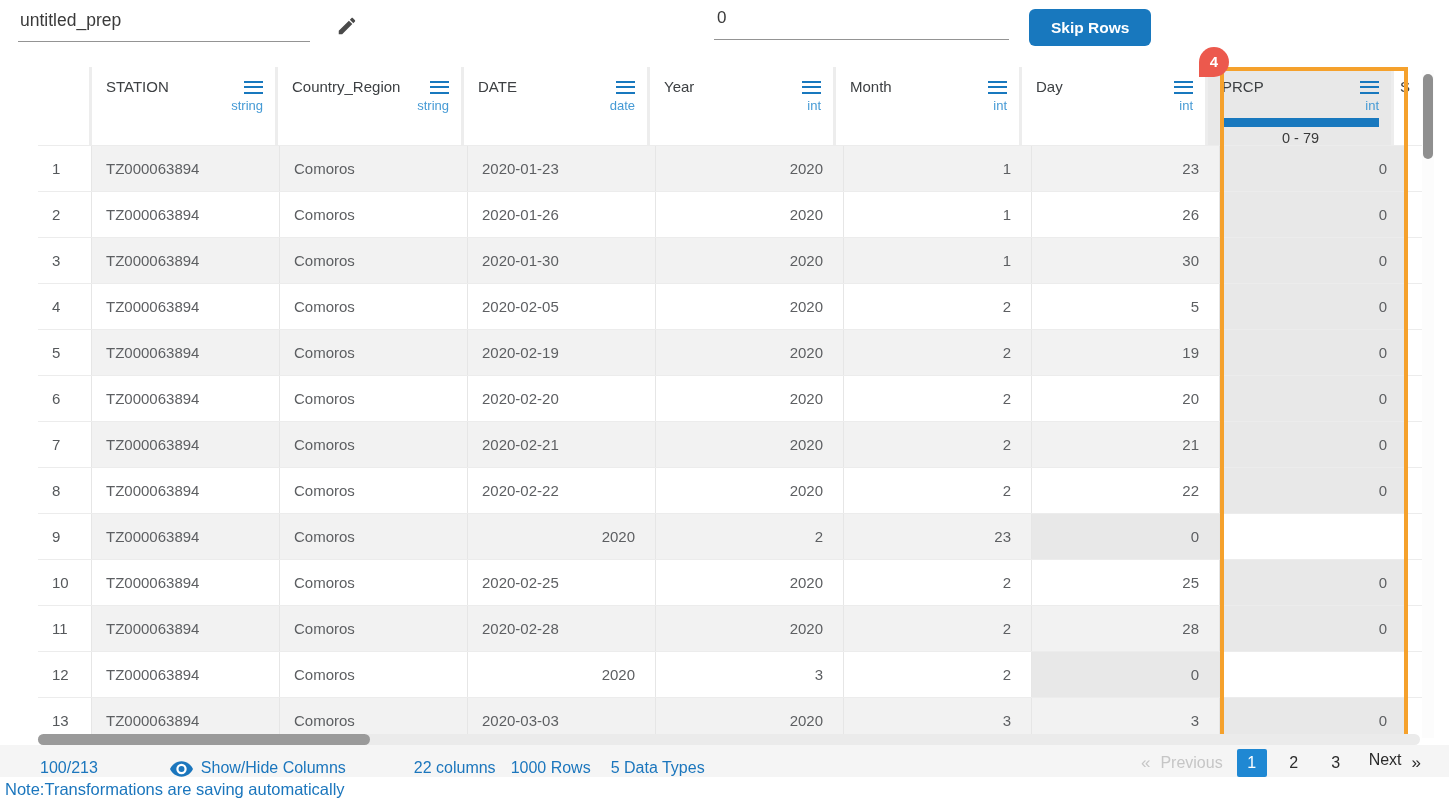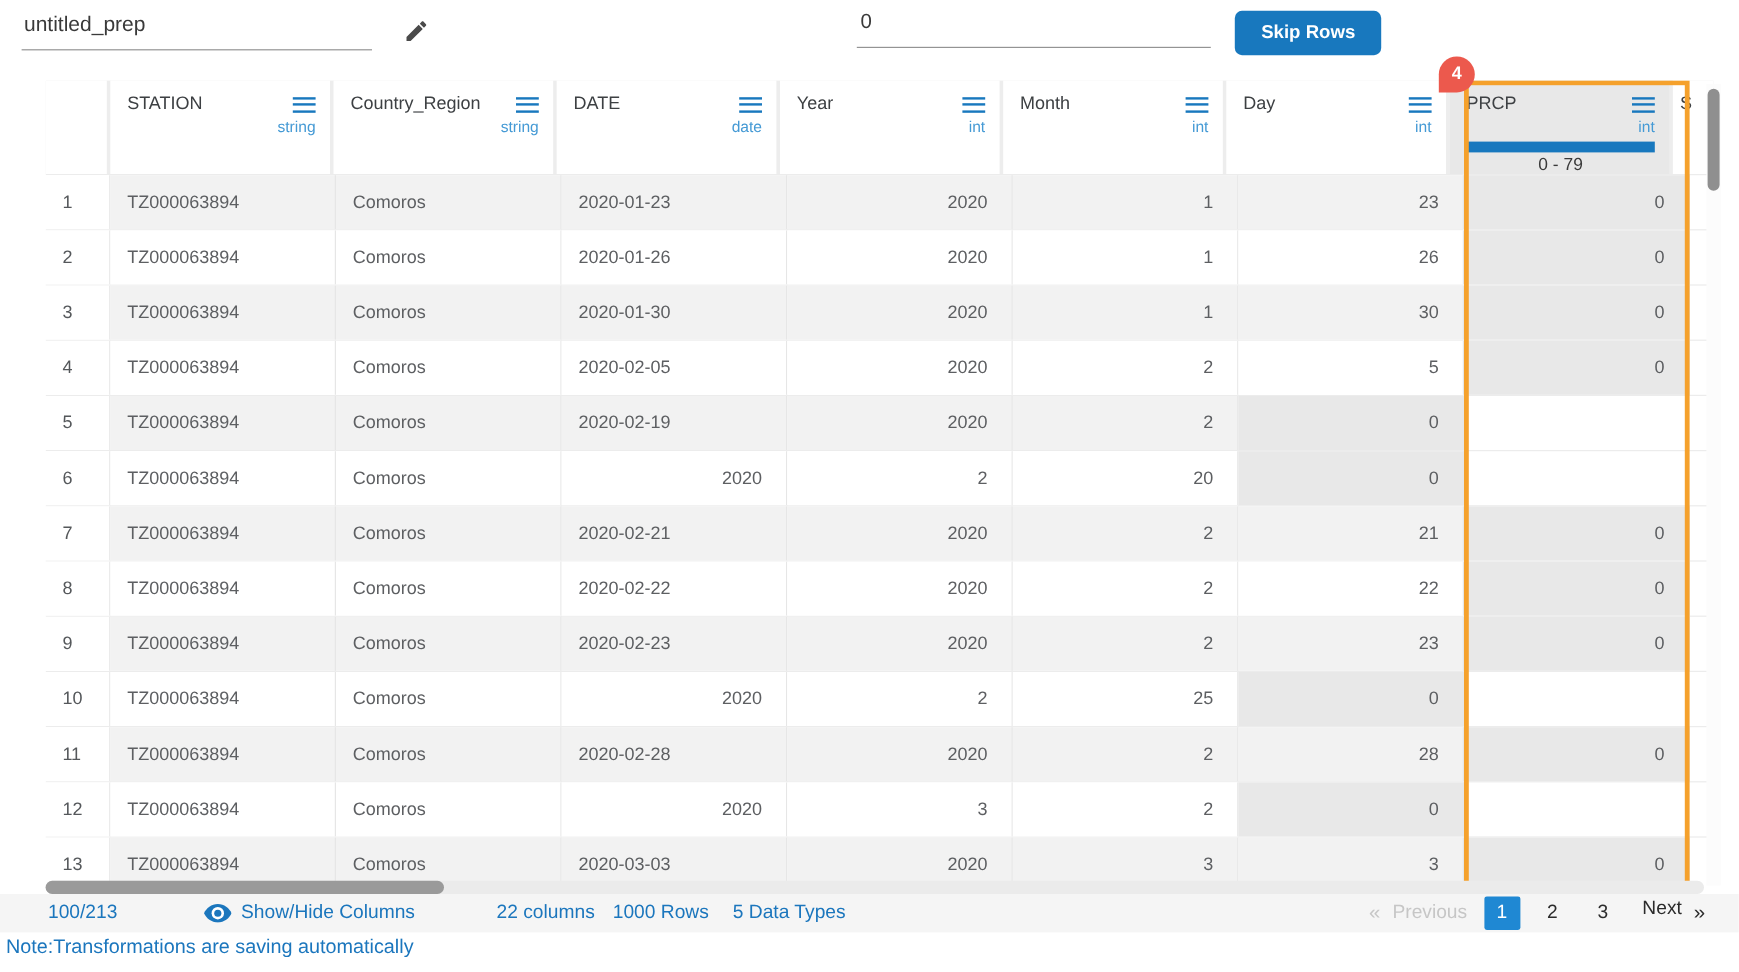--- a/index.html
+++ b/index.html
@@ -75,21 +75,21 @@
     color:#fff;font-size:15px;font-weight:bold;text-align:center;line-height:30px;
   }
   
   .vscroll{position:absolute;left:1422px;top:70px;width:12px;height:668px;background:#fcfcfc;z-index:8}
   .vthumb{position:absolute;left:1px;top:4px;width:10px;height:85px;background:#8f8f8f;border-radius:5px}
   .hscroll{position:absolute;left:38px;top:734px;width:1382px;height:11px;background:#ebebeb;border-radius:6px;z-index:8}
   .hthumb{position:absolute;left:0;top:0;width:332px;height:11px;background:#9a9a9a;border-radius:6px}
   
   .footer{
     position:absolute;left:0;top:745px;width:1449px;height:32px;background:#f5f5f5;
-    display:flex;align-items:center;font-size:16px;color:var(--blue);z-index:9;
+    display:flex;align-items:flex-end;font-size:16px;color:var(--blue);z-index:9;
   }
   .f-progress{margin-left:40px}
   .eye-icon{margin-left:72px;color:var(--blue);display:flex;align-items:center;cursor:pointer}
   .f-showhide{margin-left:8px;cursor:pointer}
   .f-cols{margin-left:68px}
   .f-rows{margin-left:15px}
   .f-types{margin-left:20px}
   .pagination{margin-left:auto;margin-right:28px;display:flex;align-items:center;color:#222}
   .pg-sym{color:#c6c6c6;font-size:17px}
   .pg-sym.dark{color:#2b2b2b}
@@ -215,27 +215,29 @@
         <div class="tcell cdat num-align prcp">0</div>
         <div class="tcell clast"></div>
       </div>
       <div class="trow odd">
         <div class="tcell cnum">5</div>
         <div class="tcell cdat">TZ000063894</div>
         <div class="tcell cdat">Comoros</div>
         <div class="tcell cdat">2020-02-19</div>
         <div class="tcell cdat num-align">2020</div>
         <div class="tcell cdat num-align">2</div>
+        <div class="tcell cdat num-align">19</div>
         <div class="tcell cdat num-align prcp">0</div>
         <div class="tcell clast"></div>
       </div>
       <div class="trow even">
         <div class="tcell cnum">6</div>
         <div class="tcell cdat">TZ000063894</div>
         <div class="tcell cdat">Comoros</div>
+        <div class="tcell cdat">2020-02-20</div>
         <div class="tcell cdat num-align">2020</div>
         <div class="tcell cdat num-align">2</div>
         <div class="tcell cdat num-align">20</div>
         <div class="tcell cdat num-align prcp">0</div>
         <div class="tcell clast"></div>
       </div>
       <div class="trow odd">
         <div class="tcell cnum">7</div>
         <div class="tcell cdat">TZ000063894</div>
         <div class="tcell cdat">Comoros</div>
@@ -254,31 +256,31 @@
         <div class="tcell cdat num-align">2020</div>
         <div class="tcell cdat num-align">2</div>
         <div class="tcell cdat num-align">22</div>
         <div class="tcell cdat num-align prcp">0</div>
         <div class="tcell clast"></div>
       </div>
       <div class="trow odd">
         <div class="tcell cnum">9</div>
         <div class="tcell cdat">TZ000063894</div>
         <div class="tcell cdat">Comoros</div>
-        <div class="tcell cdat">2020-02-23</div>
         <div class="tcell cdat num-align">2020</div>
         <div class="tcell cdat num-align">2</div>
         <div class="tcell cdat num-align">23</div>
         <div class="tcell cdat num-align prcp">0</div>
         <div class="tcell clast"></div>
       </div>
       <div class="trow even">
         <div class="tcell cnum">10</div>
         <div class="tcell cdat">TZ000063894</div>
         <div class="tcell cdat">Comoros</div>
+        <div class="tcell cdat">2020-02-25</div>
         <div class="tcell cdat num-align">2020</div>
         <div class="tcell cdat num-align">2</div>
         <div class="tcell cdat num-align">25</div>
         <div class="tcell cdat num-align prcp">0</div>
         <div class="tcell clast"></div>
       </div>
       <div class="trow odd">
         <div class="tcell cnum">11</div>
         <div class="tcell cdat">TZ000063894</div>
         <div class="tcell cdat">Comoros</div>

